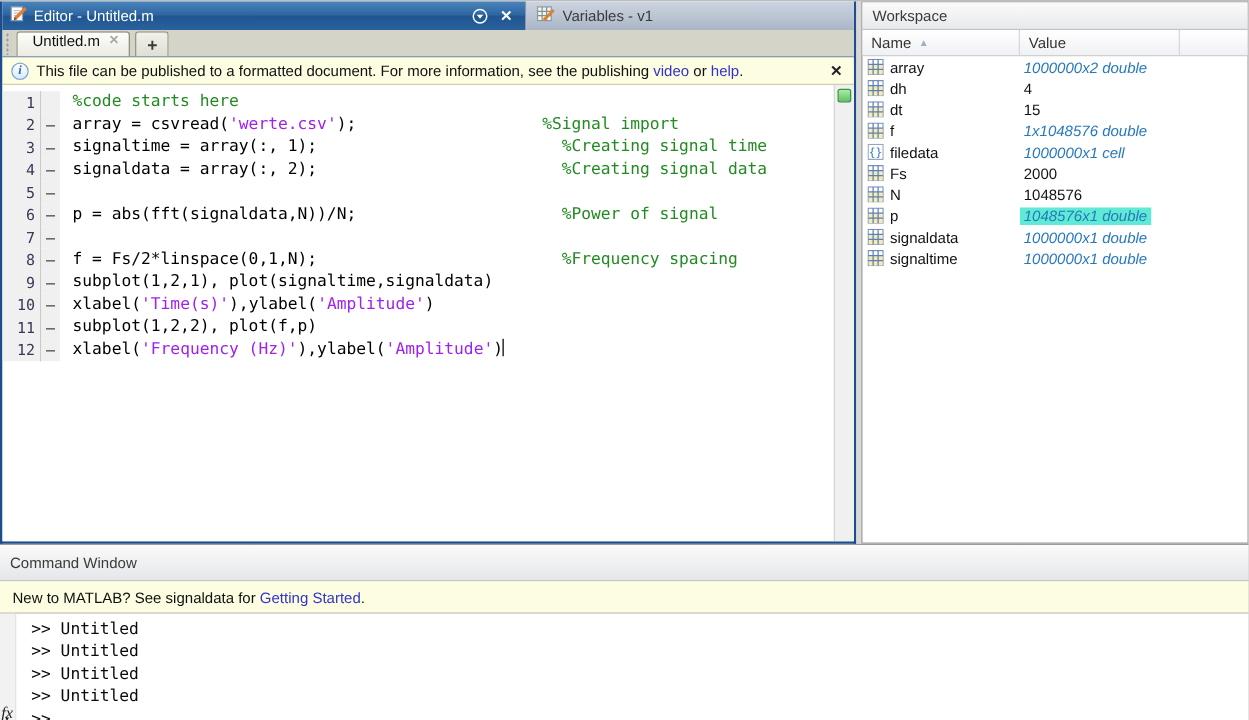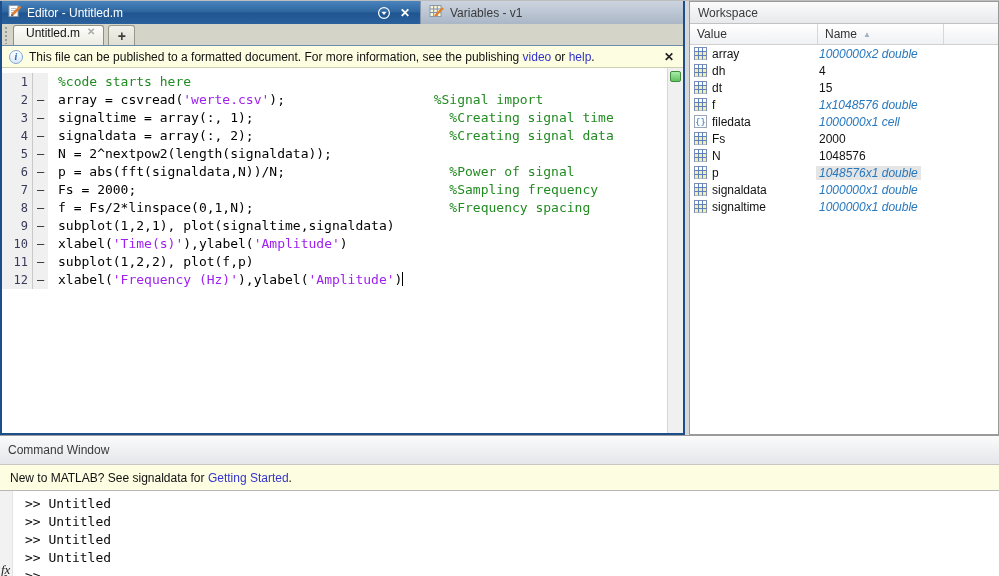--- a/index.html
+++ b/index.html
@@ -102,21 +102,21 @@
   .ws-col.name  { width: 126px; border-right: 1px solid #d8d8d8; }
   .ws-col.value { width: 128px; border-right: 1px solid #d8d8d8; }
   .ws-col.extra { flex: 1; }
   .sort { font-size: 8px; color: #9fb0c0; }
   .ws-rows { flex: 1; overflow: hidden; }
   .ws-row { height: 17px; display: flex; align-items: center; font-size: 12px; color: #111; }
   .ws-icon { width: 13px; height: 13px; margin: 0 5px 0 4px; flex: 0 0 13px; position: relative; }
   .ws-name { width: 104px; white-space: nowrap; overflow: hidden; }
   .ws-value { padding: 0 3px; white-space: nowrap; }
   .ws-value.italic { font-style: italic; color: #2878be; }
-  .ws-value.selected { background: #e5e5e5; font-style: italic; }
+  .ws-value.selected { background: #5eead4; font-style: italic; }
 
   
   .cw-titlebar {
     height: 24px; display: flex; align-items: center; padding: 14px 8px;
     background: linear-gradient(#fbfbfb, #e4e6ea); border-top: 1px solid #9a9a9a;
     border-bottom: 1px solid #c6c6c6; color: #3a3a3a; font-size: 12px;
   }
   .cw-infobar {
     height: 26px; background: #fdfde2; border-bottom: 1px solid #b8b8b8;
     display: flex; align-items: center; padding: 0 10px; font-size: 12px; color: #111;
@@ -190,48 +190,48 @@
         <span class="pub-text"><span>This file can be published to a formatted document. For more information, see the publishing </span><a>video</a><span> or </span><a>help</a><span>.</span></span>
         <span class="bar-close">✕</span>
       </div>
 
       <div class="code-area">
         <div id="code-lines" class="code-lines">
             <div class="code-line"><span class="ln-num">1</span><span class="ln-mark"></span><span class="ln-text"><span class="seg-c">%code starts here</span></span></div>
             <div class="code-line"><span class="ln-num">2</span><span class="ln-mark">–</span><span class="ln-text"><span class="seg-k">array = csvread(</span><span class="seg-s">'werte.csv'</span><span class="seg-k">);</span><span class="seg-k">                   </span><span class="seg-c">%Signal import</span></span></div>
             <div class="code-line"><span class="ln-num">3</span><span class="ln-mark">–</span><span class="ln-text"><span class="seg-k">signaltime = array(:, 1);</span><span class="seg-k">                         </span><span class="seg-c">%Creating signal time</span></span></div>
             <div class="code-line"><span class="ln-num">4</span><span class="ln-mark">–</span><span class="ln-text"><span class="seg-k">signaldata = array(:, 2);</span><span class="seg-k">                         </span><span class="seg-c">%Creating signal data</span></span></div>
-            <div class="code-line"><span class="ln-num">5</span><span class="ln-mark">–</span><span class="ln-text"><span class="seg-k">N = 2^nextpow2(length(signaldata));</span></span></div>
+            <div class="code-line"><span class="ln-num">5</span><span class="ln-mark">–</span></div>
             <div class="code-line"><span class="ln-num">6</span><span class="ln-mark">–</span><span class="ln-text"><span class="seg-k">p = abs(fft(signaldata,N))/N;</span><span class="seg-k">                     </span><span class="seg-c">%Power of signal</span></span></div>
-            <div class="code-line"><span class="ln-num">7</span><span class="ln-mark">–</span><span class="ln-text"><span class="seg-k">Fs = 2000;</span><span class="seg-k">                                        </span><span class="seg-c">%Sampling frequency</span></span></div>
+            <div class="code-line"><span class="ln-num">7</span><span class="ln-mark">–</span></div>
             <div class="code-line"><span class="ln-num">8</span><span class="ln-mark">–</span><span class="ln-text"><span class="seg-k">f = Fs/2*linspace(0,1,N);</span><span class="seg-k">                         </span><span class="seg-c">%Frequency spacing</span></span></div>
             <div class="code-line"><span class="ln-num">9</span><span class="ln-mark">–</span><span class="ln-text"><span class="seg-k">subplot(1,2,1), plot(signaltime,signaldata)</span></span></div>
             <div class="code-line"><span class="ln-num">10</span><span class="ln-mark">–</span><span class="ln-text"><span class="seg-k">xlabel(</span><span class="seg-s">'Time(s)'</span><span class="seg-k">),ylabel(</span><span class="seg-s">'Amplitude'</span><span class="seg-k">)</span></span></div>
             <div class="code-line"><span class="ln-num">11</span><span class="ln-mark">–</span><span class="ln-text"><span class="seg-k">subplot(1,2,2), plot(f,p)</span></span></div>
             <div class="code-line"><span class="ln-num">12</span><span class="ln-mark">–</span><span class="ln-text"><span class="seg-k">xlabel(</span><span class="seg-s">'Frequency (Hz)'</span><span class="seg-k">),ylabel(</span><span class="seg-s">'Amplitude'</span><span class="seg-k">)</span><span class="caret"></span></span></div>
           </div>
         <div class="annot-bar">
           <span class="green-square"></span>
         </div>
       </div>
     </div>
 
     <div class="splitter"></div>
 
     <div class="workspace-panel">
       <div class="panel-title">
         <span>Workspace</span>
       </div>
       <div class="ws-header">
-        <div class="ws-col value">
-          <span>Value</span>
-        </div>
         <div class="ws-col name">
           <span>Name</span>
           <span class="sort">▲</span>
+        </div>
+        <div class="ws-col value">
+          <span>Value</span>
         </div>
         <div class="ws-col extra"></div>
       </div>
       <div id="ws-rows" class="ws-rows">
           <div class="ws-row">
             <span class="ws-icon"><svg width="13" height="13" viewBox="0 0 13 13">
                 <rect x="0.5" y="0.5" width="12" height="12" fill="#ffffff" stroke="#7a8fb8"></rect>
                 <rect x="1" y="4.5" width="11" height="8" fill="#f5ecb0"></rect>
                 <line x1="0.5" y1="4.5" x2="12.5" y2="4.5" stroke="#5c7fbe"></line>
                 <line x1="0.5" y1="8.5" x2="12.5" y2="8.5" stroke="#5c7fbe"></line>

